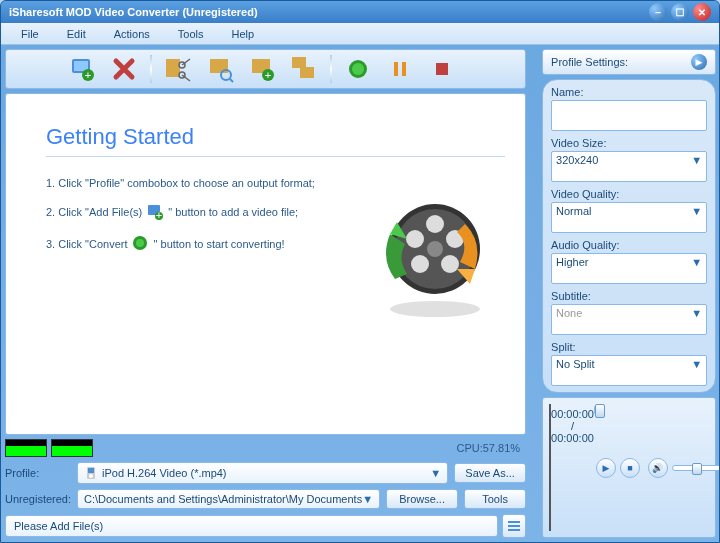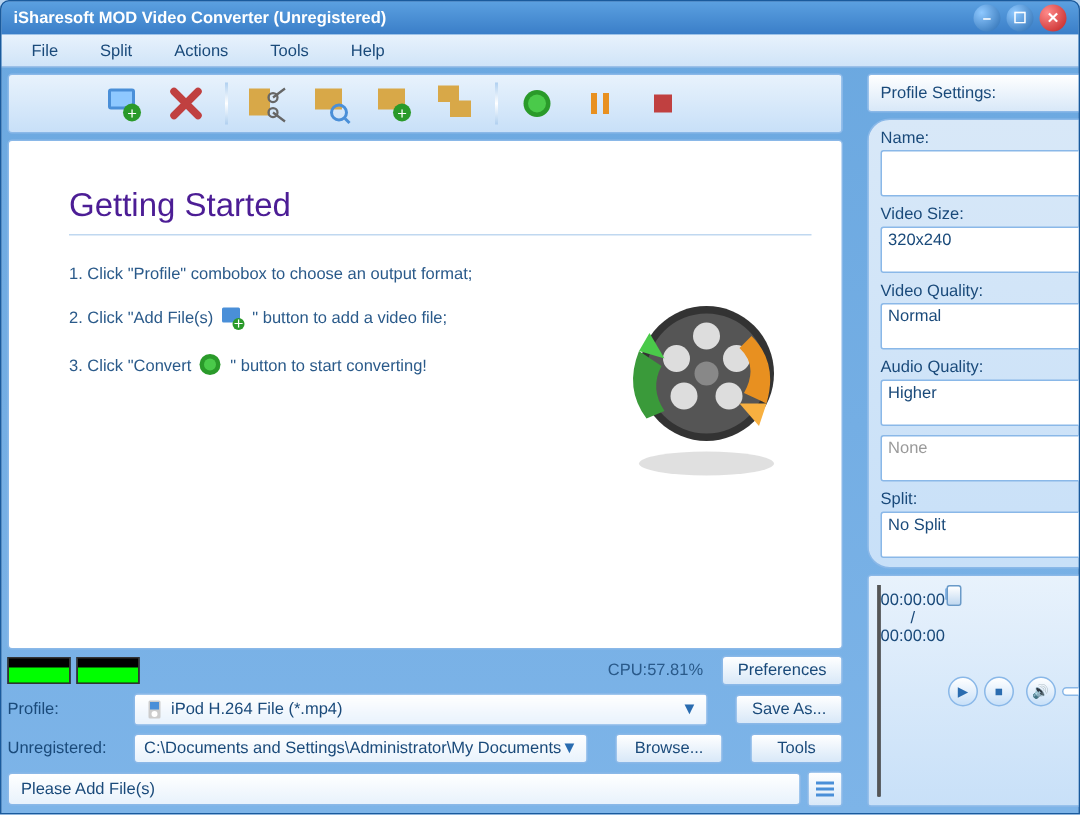--- a/index.html
+++ b/index.html
@@ -13,31 +13,31 @@
 .winbtn.max { background: radial-gradient(circle at 30% 30%, #8ec8ff, #2a6cb0); }
 .winbtn.close { background: radial-gradient(circle at 30% 30%, #ff8a8a, #c02020); }
 .menubar { height: 22px; background: linear-gradient(to bottom, #e8f2fc, #d0e4f8); display: flex; align-items: center; padding: 0 6px; border-bottom: 1px solid #9cc0e8; }
 .menubar span { padding: 3px 14px; color: #1a4a7a; cursor: pointer; }
 .content { display: flex; height: calc(100% - 44px); }
 .left-pane { flex: 1; display: flex; flex-direction: column; padding: 4px; }
 .toolbar { height: 40px; background: linear-gradient(to bottom, #e8f2fc, #c8e0f8); border: 1px solid #8ab8e8; border-radius: 3px; display: flex; align-items: center; padding: 0 60px; gap: 10px; margin-bottom: 4px; }
 .tbbtn { width: 32px; height: 32px; display: flex; align-items: center; justify-content: center; cursor: pointer; }
 .tbsep { width: 2px; height: 28px; background: linear-gradient(to bottom, #b0d0f0, #fff, #b0d0f0); }
 .main-view { flex: 1; background: #fff; border: 1px solid #8ab8e8; border-radius: 3px; padding: 30px 20px 10px 40px; position: relative; }
-.getting-started h1 { font-size: 22px; color: #4c1d95; font-weight: normal; border-bottom: 1px solid #c0d8f0; padding-bottom: 6px; margin-bottom: 20px; }
+.getting-started h1 { font-size: 22px; color: #3b82f6; font-weight: normal; border-bottom: 1px solid #c0d8f0; padding-bottom: 6px; margin-bottom: 20px; }
 .step { margin-bottom: 14px; color: #2a5a8a; display: flex; align-items: center; gap: 4px; }
 .step-icon { width: 18px; height: 18px; display: inline-block; }
 .reel { position: absolute; right: 30px; top: 90px; width: 140px; height: 140px; }
 .cpu-row { display: flex; align-items: center; gap: 6px; margin-top: 4px; }
 .cpu-bars { display: flex; gap: 4px; }
 .cpu-bar { width: 42px; height: 18px; background: #000; border: 1px solid #333; position: relative; }
 .cpu-bar::after { content: ''; position: absolute; bottom: 0; left: 0; width: 100%; height: 60%; background: #0f0; }
 .cpu-text { flex: 1; text-align: right; color: #2a5a8a; padding-right: 6px; }
 .btn { background: linear-gradient(to bottom, #fff, #d8e8f8); border: 1px solid #8ab8e8; border-radius: 3px; padding: 3px 10px; color: #1a4a7a; cursor: pointer; }
-.form-row { display: flex; align-items: center; gap: 18px; margin-top: 5px; }
+.form-row { display: flex; align-items: center; gap: 6px; margin-top: 5px; }
 .form-label { width: 66px; color: #1a4a7a; }
 .combo, .textfield { flex: 1; background: linear-gradient(to bottom, #fff, #e8f2fc); border: 1px solid #8ab8e8; border-radius: 3px; padding: 3px 6px; color: #1a4a7a; display: flex; align-items: center; }
 .combo .arrow, .panel-combo .arrow { margin-left: auto; color: #2a6cb0; }
 .right-pane { width: 190px; display: flex; flex-direction: column; padding: 4px 4px 4px 12px; gap: 4px; }
 .panel-header { background: linear-gradient(to bottom, #fff, #d8e8f8); border: 1px solid #8ab8e8; border-radius: 3px; padding: 4px 8px; display: flex; align-items: center; color: #1a4a7a; }
 .panel-header .arrow-btn { margin-left: auto; width: 16px; height: 16px; border-radius: 50%; background: radial-gradient(circle at 30% 30%, #8ec8ff, #2a6cb0); display: flex; align-items: center; justify-content: center; color: #fff; font-size: 9px; cursor: pointer; }
 .panel-body { background: linear-gradient(to bottom, #d8e8f8, #c8e0f8); border: 1px solid #8ab8e8; border-radius: 15px; padding: 6px 8px; }
 .panel-field { margin-bottom: 6px; }
 .panel-field-label { color: #1a4a7a; margin-bottom: 2px; }
 .panel-input, .panel-combo { width: 100%; background: #fff; border: 1px solid #8ab8e8; border-radius: 2px; padding: 2px 4px; color: #1a4a7a; display: flex; align-items: flex-start; height: 31px; }
@@ -63,21 +63,21 @@
   <div class="titlebar">
     <span class="titlebar-text">iSharesoft MOD Video Converter (Unregistered)</span>
     <div class="titlebar-controls">
       <div class="winbtn min">–</div>
       <div class="winbtn max">☐</div>
       <div class="winbtn close">✕</div>
     </div>
   </div>
   <div class="menubar">
     <span>File</span>
-    <span>Split</span>
+    <span>Edit</span>
     <span>Actions</span>
     <span>Tools</span>
     <span>Help</span>
   </div>
   <div class="content">
     <div class="left-pane">
       <div class="toolbar">
         <div class="tbbtn">
             <svg width="28" height="28">
               <rect x="4" y="4" width="18" height="14" fill="#4a8fd8" rx="2"></rect>
@@ -186,32 +186,31 @@
           </svg>
         </div>
       </div>
 
       <div class="cpu-row">
         <div class="cpu-bars">
           <div class="cpu-bar"></div>
           <div class="cpu-bar"></div>
         </div>
         <div class="cpu-text">CPU:57.81%</div>
-        <button class="btn">Preferences</button>
       </div>
 
       <div class="form-row">
         <span class="form-label">Profile:</span>
         <div class="combo">
           <svg width="14" height="14" style="margin-right:4px">
               <rect x="3" y="1" width="8" height="12" fill="#ccc" rx="1"></rect>
               <rect x="4" y="2" width="6" height="5" fill="#4a8fd8"></rect>
               <circle cx="7" cy="10" r="2" fill="#fff"></circle>
             </svg>
-          <span>iPod H.264 File (*.mp4)</span>
+          <span>iPod H.264 Video (*.mp4)</span>
           <span class="arrow">▼</span>
         </div>
         <button class="btn" style="width:72px">Save As...</button>
       </div>
 
       <div class="form-row">
         <span class="form-label">Unregistered:</span>
         <div class="combo">
           <span style="white-space:nowrap;overflow:hidden;text-overflow:ellipsis">C:\Documents and Settings\Administrator\My Documents</span>
           <span class="arrow">▼</span>
@@ -257,20 +256,21 @@
             </div>
         </div>
         <div class="panel-field">
           <div class="panel-field-label">Audio Quality:</div>
           <div class="panel-combo">
               <span>Higher</span>
               <span class="arrow">▼</span>
             </div>
         </div>
         <div class="panel-field">
+          <div class="panel-field-label">Subtitle:</div>
           <div class="panel-combo disabled">
               <span>None</span>
               <span class="arrow">▼</span>
             </div>
         </div>
         <div class="panel-field" style="margin-bottom:0">
           <div class="panel-field-label">Split:</div>
           <div class="panel-combo">
               <span>No Split</span>
               <span class="arrow">▼</span>

